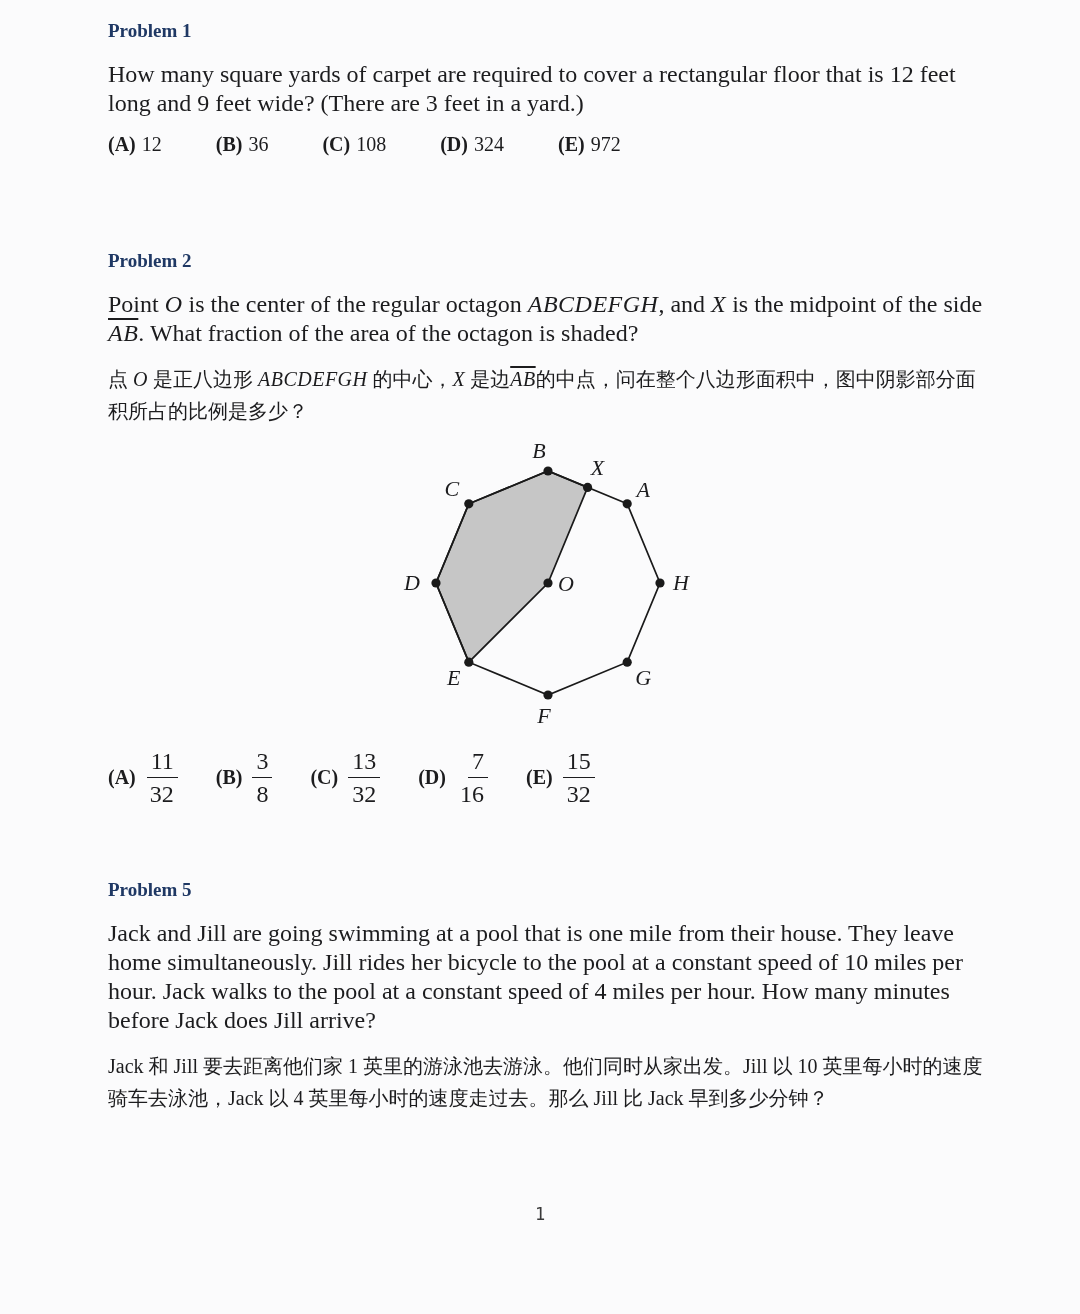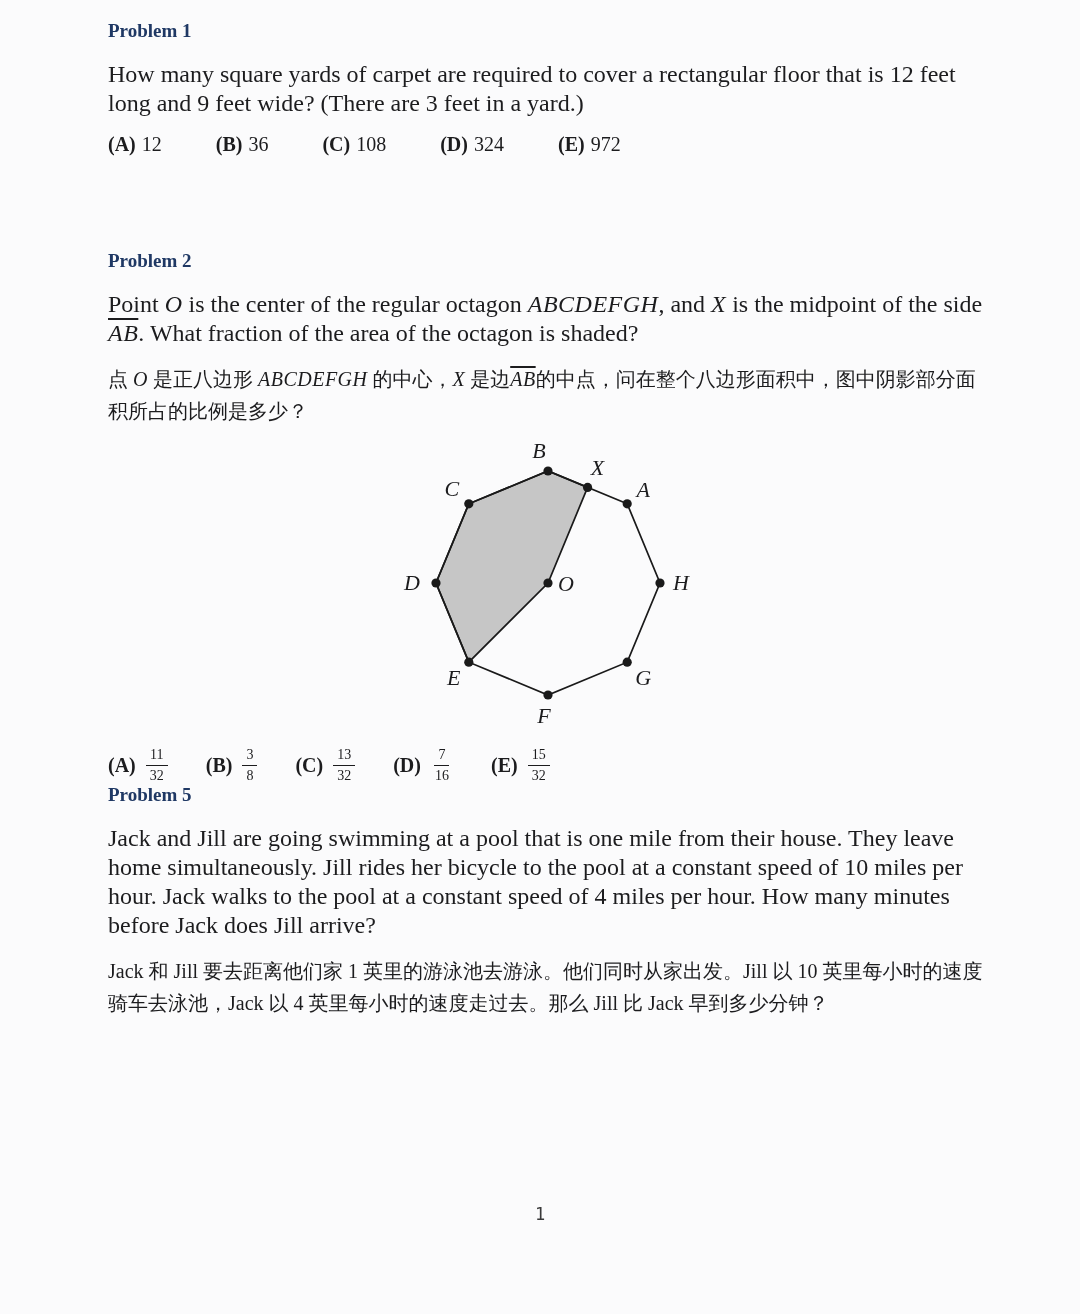--- a/index.html
+++ b/index.html
@@ -22,26 +22,26 @@
   .en { font-size:24px; line-height:29px; margin:0 0 15px 0; max-width:905px; }
   .cn { font-size:20px; line-height:32px; margin:0 0 15px 0; max-width:905px; }
   .math { font-style:italic; letter-spacing:0.5px; }
   .ov { text-decoration:overline; text-decoration-thickness:1.5px; }
   .opts { font-size:20px; margin:4px 0 0 0; }
   .opt { display:inline-block; margin-right:49px; }
   .opt:last-child { margin-right:0; }
   .opt b { font-weight:bold; }
   .opt .val { margin-left:6px; }
   .sec1 { margin-bottom:94px; }
-  .sec2 { }
+  .sec2 { margin-bottom:70px; }
   .fig-wrap { text-align:center; margin:4px 0 8px 0; }
   .frac-opts { font-size:20px; margin:2px 0 0 0; display:flex; align-items:center; }
   .frac-opt { display:inline-flex; align-items:center; margin-right:38px; }
   .frac-opt b { font-weight:bold; margin-right:10px; }
-  .frac { display:inline-flex; flex-direction:column; align-items:center; font-size:14px; line-height:1.25; }
+  .frac { display:inline-flex; flex-direction:column; align-items:flex-end; font-size:24px; line-height:1.25; }
   .frac .num { padding:0 4px 1px 4px; border-bottom:1.7px solid #1c1c1e; }
   .frac .den { padding:1px 4px 0 4px; }
   .footer {
     position:absolute; left:0; top:1204px; width:1080px;
     text-align:center; font-size:17px; color:#3a3a3a;
     font-family:"DejaVu Sans Mono", monospace;
   }
 </style>
 </head>
 <body>

